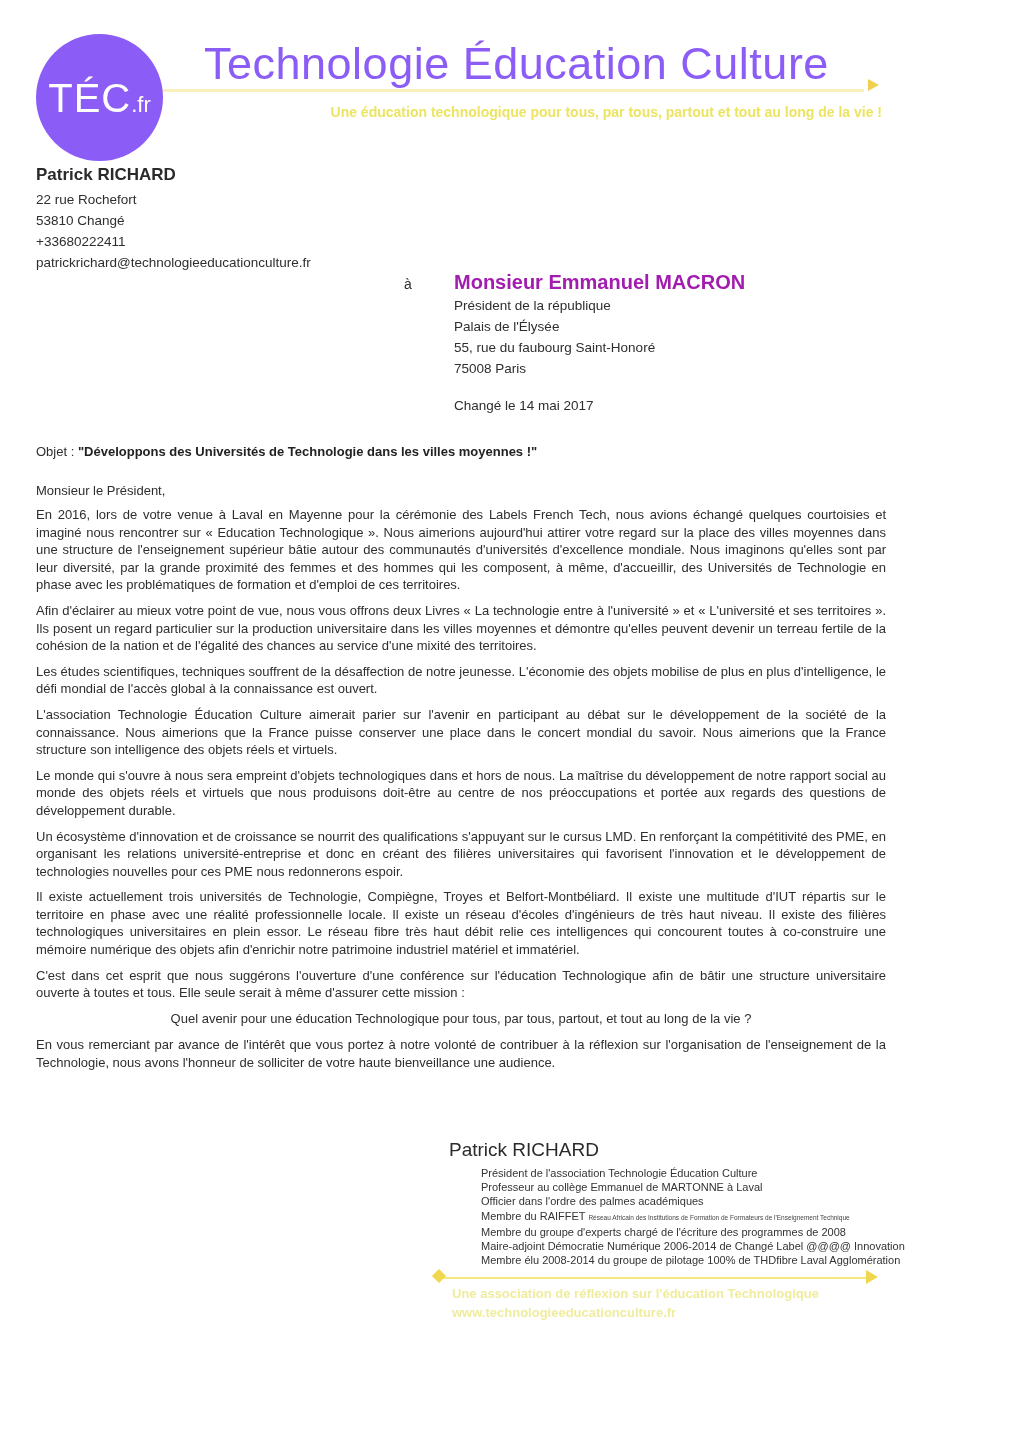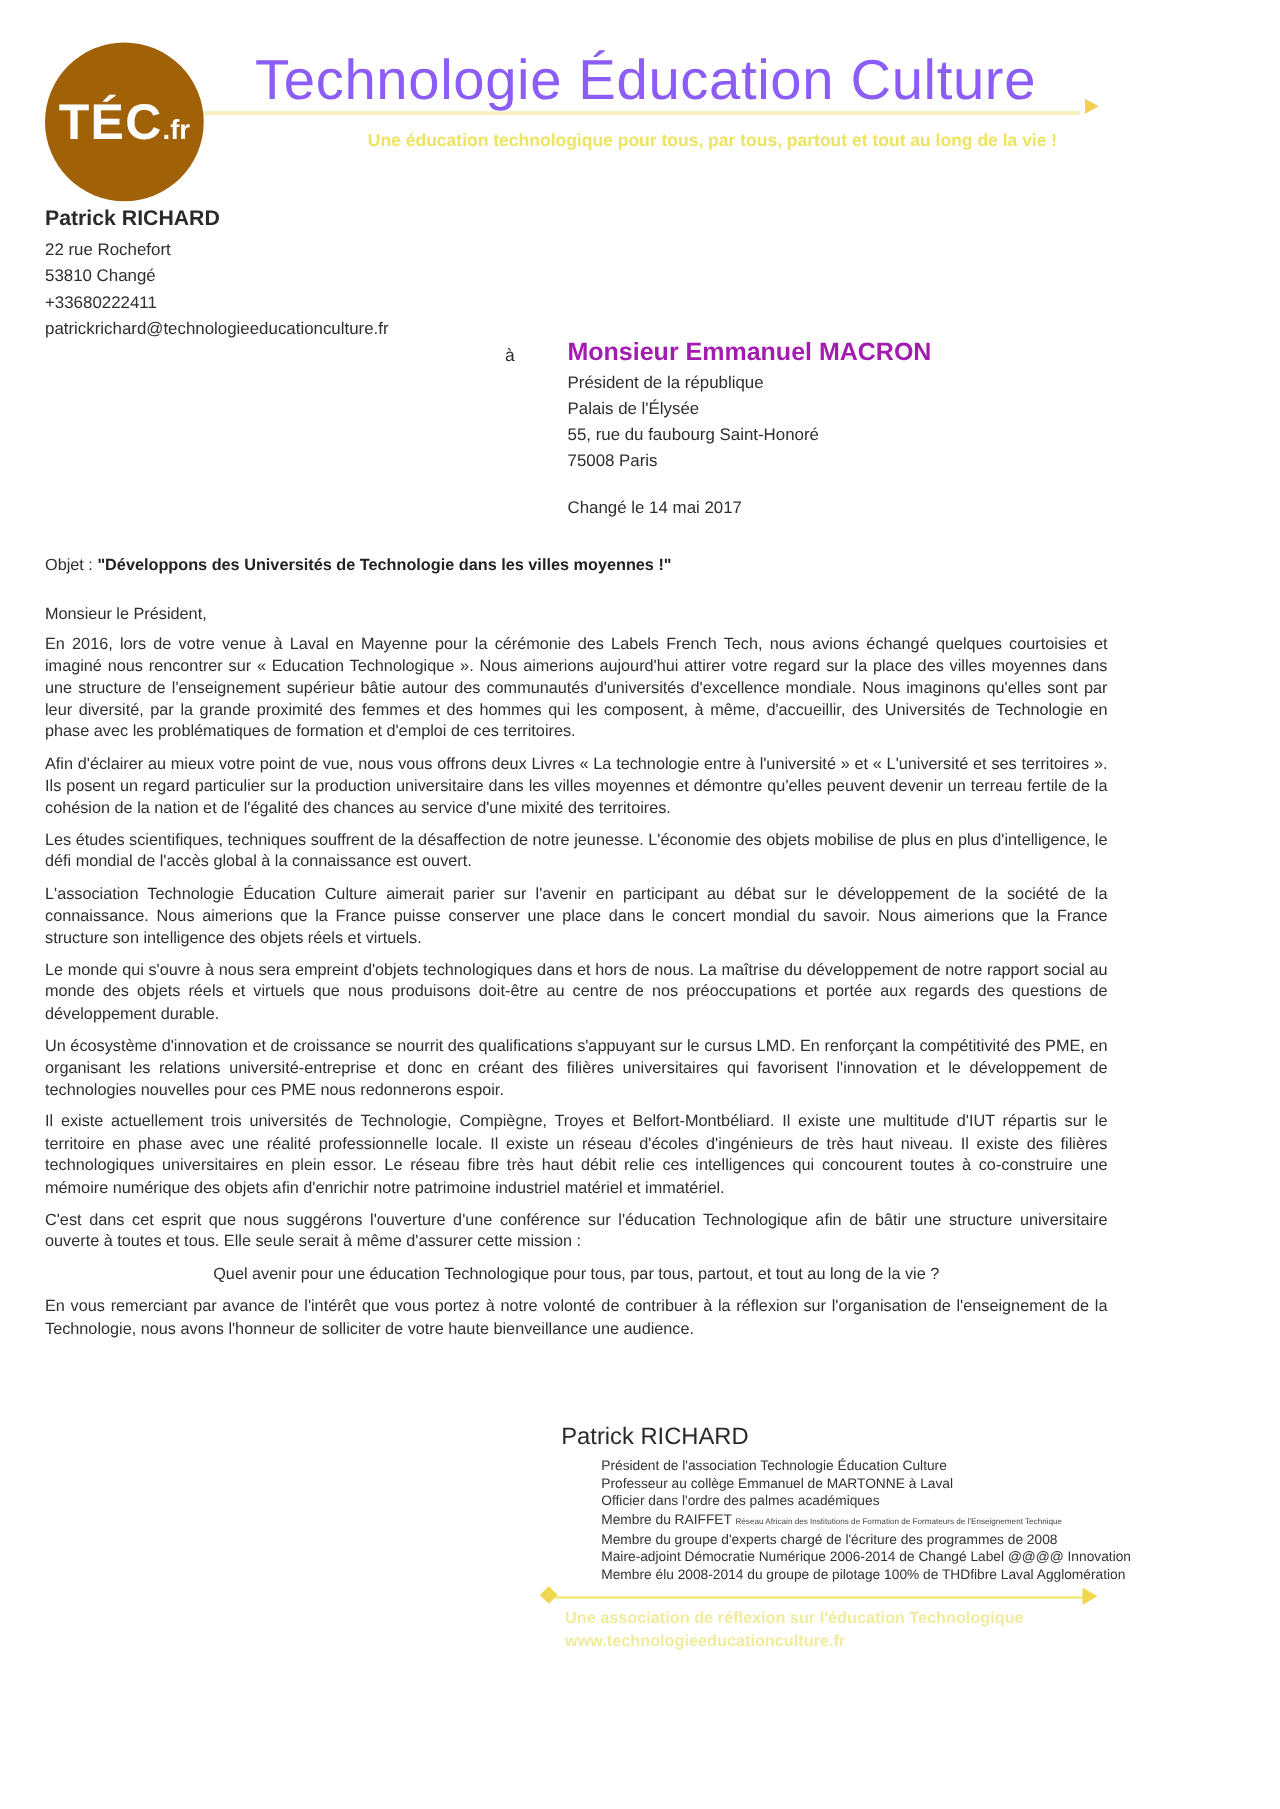--- a/index.html
+++ b/index.html
@@ -8,41 +8,41 @@
     width:1024px;height:1447px;
     margin:0 auto;
     background:#ffffff;
     font-family:"Liberation Sans", sans-serif;
     color:#2e2e2e;
     overflow:hidden;
   }
   
   .logo{
     position:absolute;left:36px;top:34px;width:127px;height:127px;
-    border-radius:50%;background:#a16207;
-    display:flex;align-items:center;justify-content:center;font-weight:bold;
+    border-radius:50%;background:#8b5cf6;
+    display:flex;align-items:center;justify-content:center;
   }
   .logo-inner{color:#ffffff;white-space:nowrap;line-height:1;}
   .logo-main{font-size:40px;letter-spacing:1px;}
   .logo-suffix{font-size:22px;}
   .header-rule{
     position:absolute;left:158px;top:89px;width:706px;height:3px;
     background:#f8f0bd;z-index:0;
   }
   .title-arrow{
     position:absolute;left:868px;top:79px;width:0;height:0;z-index:2;
     border-left:11px solid #f0d04e;border-top:6px solid transparent;border-bottom:6px solid transparent;
   }
   .page-title{
     position:absolute;left:204px;top:38px;z-index:1;
     font-size:45px;font-weight:400;color:#8b5cf6;letter-spacing:.5px;white-space:nowrap;
   }
   .tagline{
     position:absolute;left:258px;top:104px;width:624px;
-    text-align:center;font-size:14px;font-weight:700;color:#ece462;
+    text-align:right;font-size:14px;font-weight:700;color:#ece462;
   }
   
   .sender{position:absolute;left:36px;top:164px;font-size:13.5px;line-height:21px;}
   .sender-name{font-size:17px;font-weight:600;color:#2a2a2a;margin-bottom:4px;}
   
   .recipient-prefix{position:absolute;left:404px;top:276px;font-size:14px;}
   .recipient{position:absolute;left:454px;top:272px;font-size:13.5px;line-height:21px;}
   .recipient-name{font-size:20px;font-weight:700;color:#a21caf;margin-bottom:2px;}
   .dateline{position:absolute;left:454px;top:398px;font-size:13.5px;}
   

